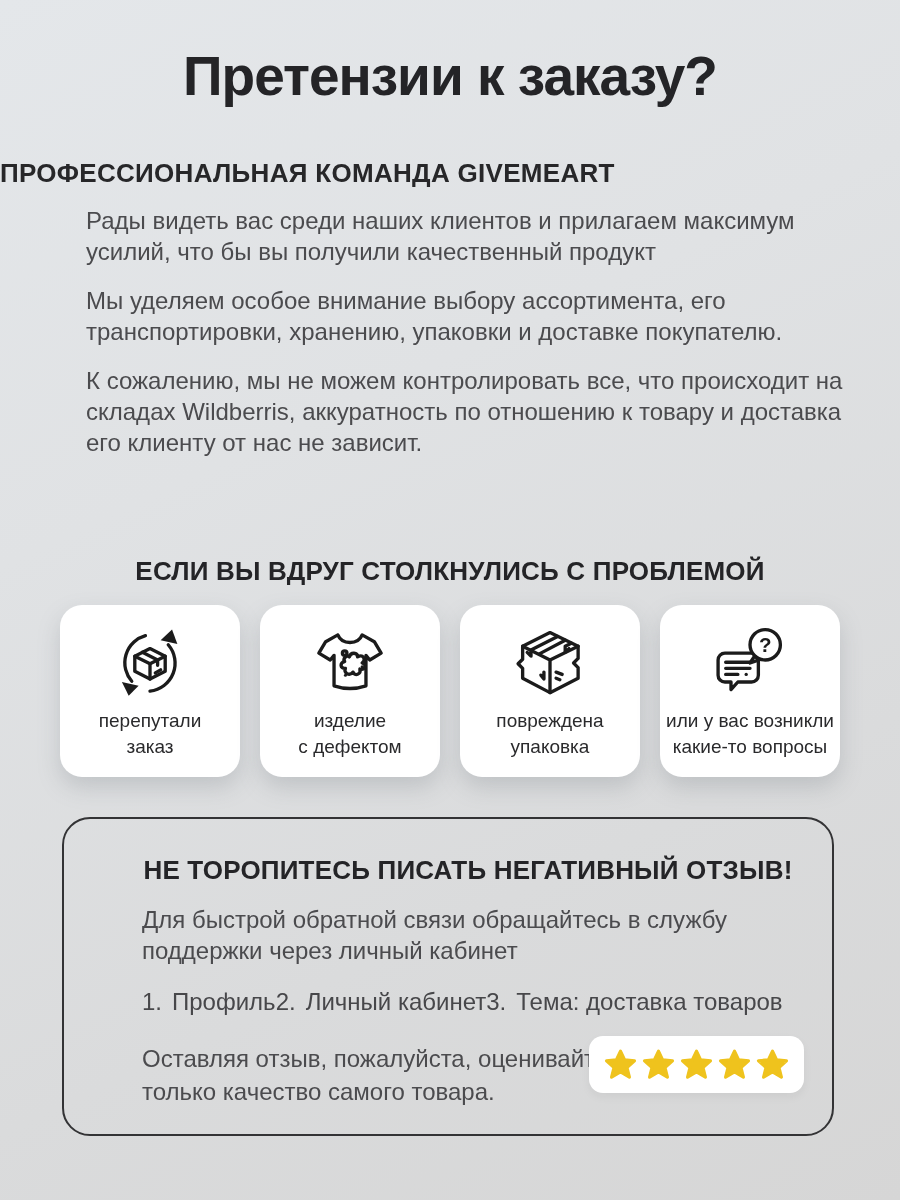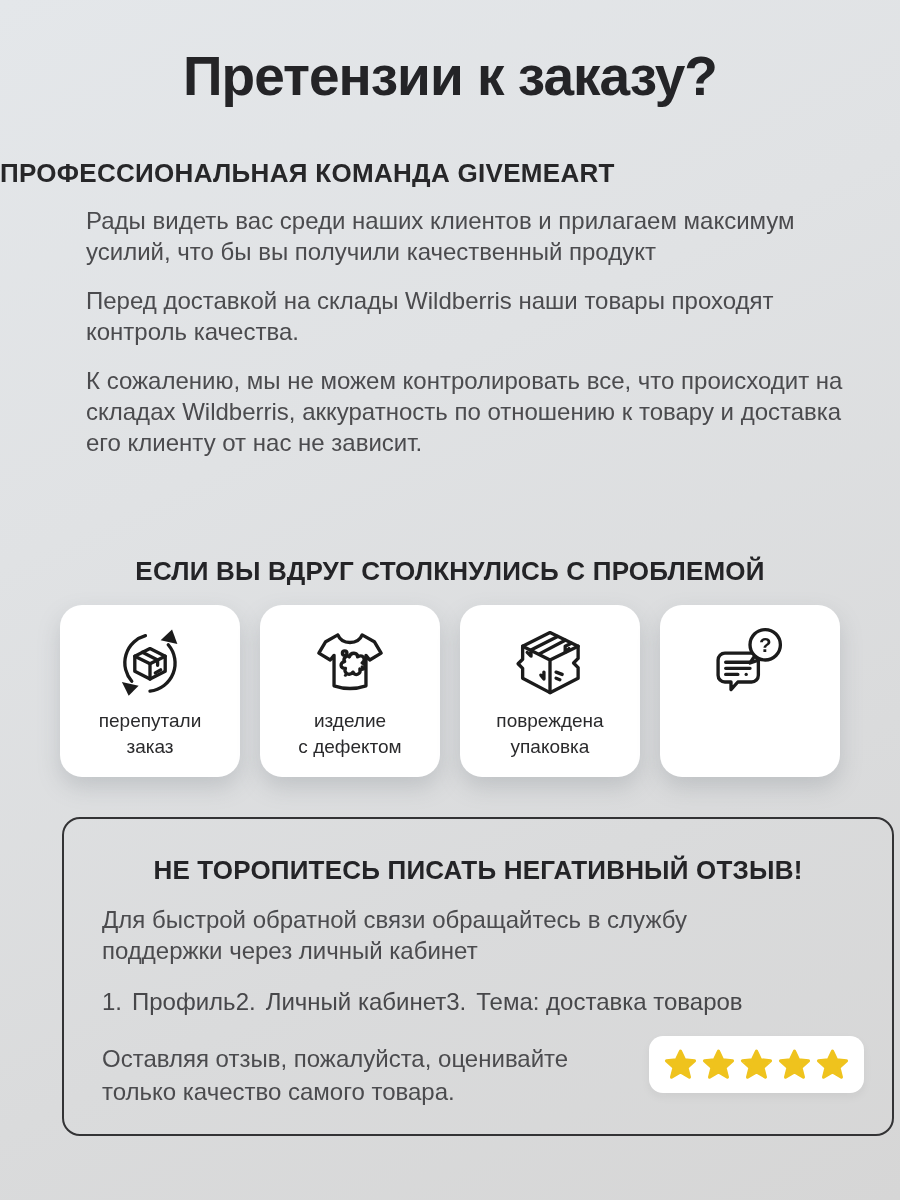--- a/index.html
+++ b/index.html
@@ -34,22 +34,22 @@
     box-shadow:0 10px 22px rgba(120,126,132,.28);
     display:flex;flex-direction:column;align-items:center;
     padding-top:20px;box-sizing:border-box;
   }
   .card svg{width:76px;height:76px;flex:none;}
   .card-label{
     margin-top:7px;font-size:19px;line-height:26px;text-align:center;
     color:#2a2a2c;white-space:pre-line;
   }
   .review-box{
-    position:absolute;top:817px;left:62px;width:832px;height:319px;
-    border:2px solid #333335;border-radius:18px;box-sizing:border-box;
+    position:absolute;top:817px;left:62px;width:772px;height:319px;
+    border:2px solid #333335;border-radius:28px;box-sizing:border-box;padding-left:40px;
   }
   .rb-heading{
     margin-top:36px;text-align:center;font-size:26px;font-weight:700;
     letter-spacing:.2px;color:#242427;
   }
   .rb-text{
     margin:18px 0 0 38px;font-size:24px;line-height:31px;color:#4b4b4e;
     white-space:pre-line;
   }
   .rb-steps{
@@ -78,22 +78,22 @@
 
 <div class="canvas">
 
   <div class="title">Претензии к заказу?</div>
 
   <div class="subtitle">ПРОФЕССИОНАЛЬНАЯ КОМАНДА GIVEMEART</div>
 
   <div class="intro">
     <p>Рады видеть вас среди наших клиентов и прилагаем максимум
 усилий, что бы вы получили качественный продукт</p>
-    <p>Перед доставкой на склады Wildberris наши товары  проходят
-контроль качества.</p>
+    <p>Мы уделяем особое внимание выбору ассортимента, его
+транспортировки, хранению, упаковки и доставке покупателю.</p>
     <p>К сожалению, мы не можем контролировать все, что происходит на
 складах Wildberris, аккуратность по отношению к товару и доставка
 его клиенту от нас не зависит.</p>
   </div>
 
   <div class="section-heading">ЕСЛИ ВЫ ВДРУГ СТОЛКНУЛИСЬ С ПРОБЛЕМОЙ</div>
 
   <div class="cards">
 
     <div class="card">
@@ -141,20 +141,22 @@
 
     <div class="card">
       <svg viewBox="0 0 100 100">
         <path class="icon-fillwhite" d="M17 37 L52 37 A9 9 0 0 1 61 46 L61 66 A9 9 0 0 1 52 75 L34 75 L25 85 L25 75 L17 75 A9 9 0 0 1 8 66 L8 46 A9 9 0 0 1 17 37 Z"></path>
         <path class="icon-stroke" d="M18 49 L50 49 M18 57 L50 57 M18 65 L34 65"></path>
         <circle class="icon-solid" cx="45" cy="65" r="2.2"></circle>
         <circle class="icon-fillwhite" cx="70" cy="26" r="20"></circle>
         <path class="icon-fillwhite" d="M56 41 L50 50 L62 46 Z"></path>
         <text x="70" y="35" font-size="27" font-weight="bold" text-anchor="middle" fill="#1b1b1b" font-family="Liberation Sans, sans-serif">?</text>
       </svg>
+      <div class="card-label">или у вас возникли
+какие-то вопросы</div>
     </div>
 
   </div>
 
   <div class="review-box">
     <div class="rb-heading">НЕ ТОРОПИТЕСЬ ПИСАТЬ НЕГАТИВНЫЙ ОТЗЫВ!</div>
     <div class="rb-text">Для быстрой обратной связи обращайтесь в службу
 поддержки через личный кабинет</div>
     <div class="rb-steps">
       <div class="rb-step"><span class="num">1.</span><span>Профиль</span></div>

